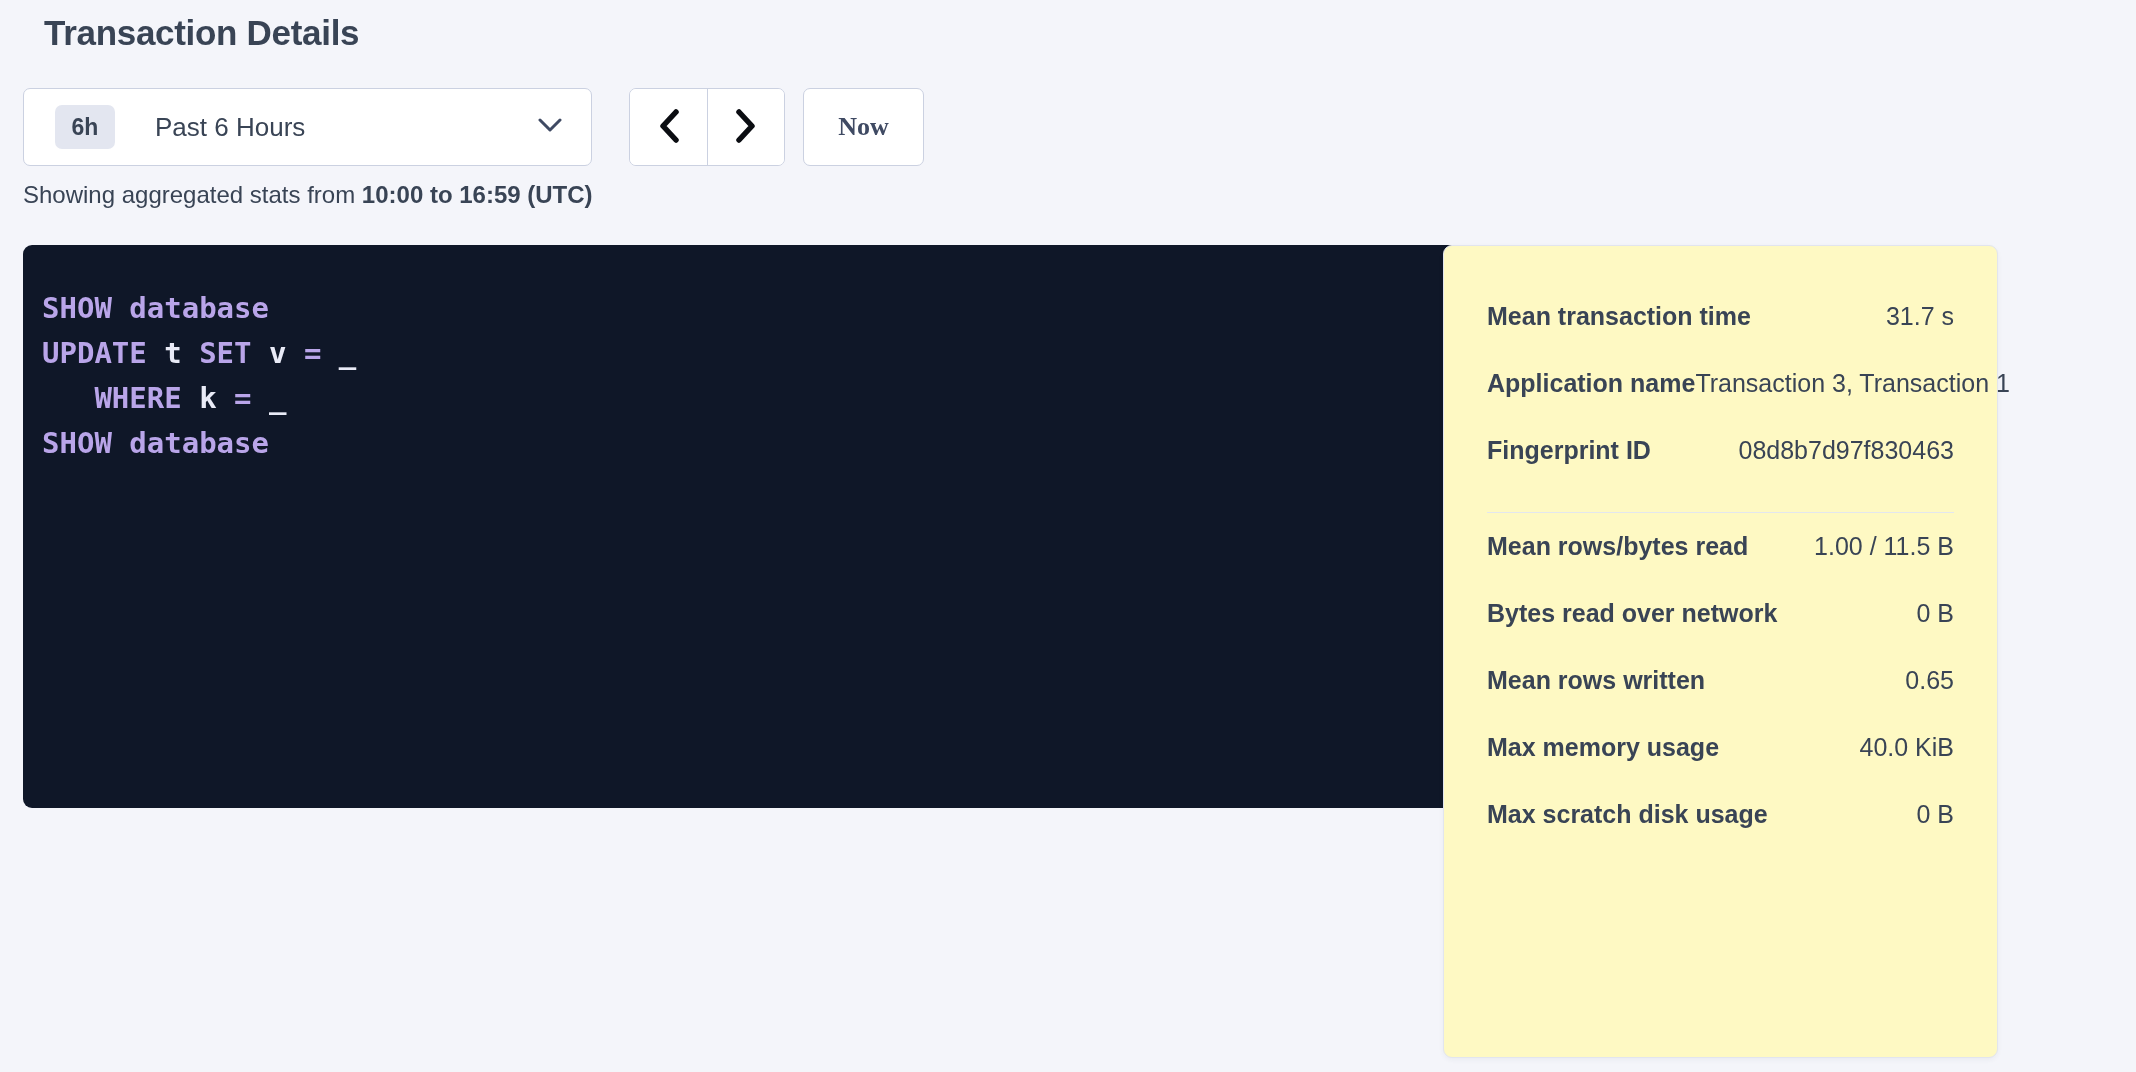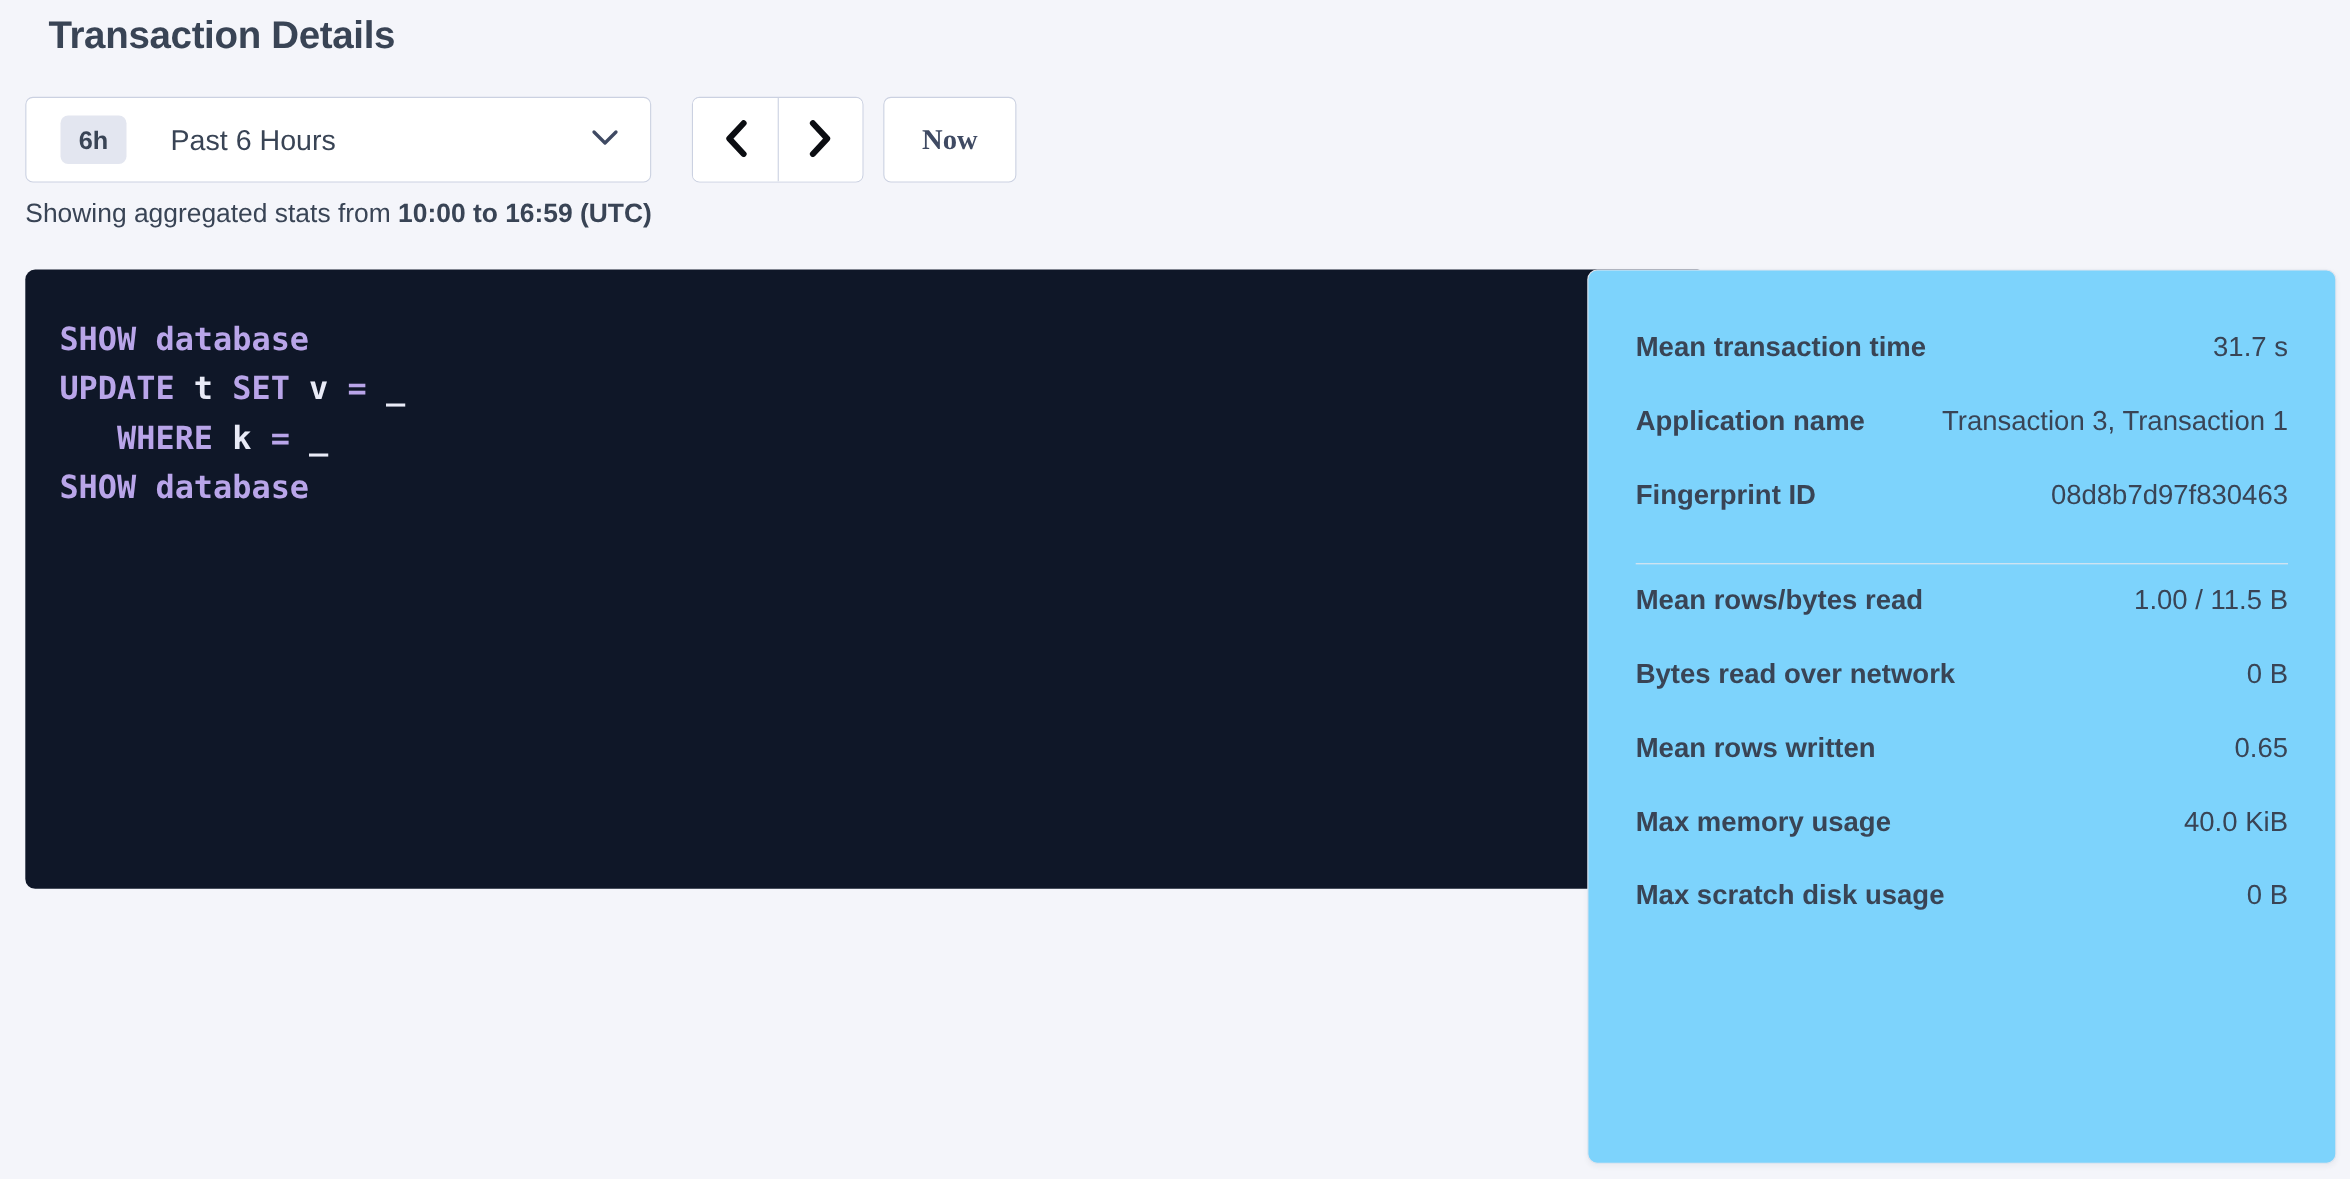--- a/index.html
+++ b/index.html
@@ -63,35 +63,35 @@
     font-size:24px; color:#394455;
   }
   .subtitle b { font-weight:700; }
 
   
   .sql-box {
     position:absolute; left:23px; top:245px;
     width:1529px; height:563px;
     background:var(--code-bg, #0f1728);
     border-radius:9px;
-    padding:41px 36px 0 31px;
+    padding:41px 36px 0 19px;
   }
   .sql-line {
     font-family:"DejaVu Sans Mono","Liberation Mono",monospace;
     font-size:29px; line-height:45px; font-weight:700;
     white-space:pre;
   }
   .tok-kw { color:var(--kw, #b9a5e9); }
   .tok-id { color:var(--id, #e9ebf7); }
 
   
   .stats-card {
     position:absolute; left:1443px; top:245px;
-    width:681px; height:813px;
-    background:#7dd3fc;
+    width:555px; height:813px;
+    background:#fef9c3;
     border:1px solid #e2e5ee; border-radius:9px;
     box-shadow:0 2px 5px rgba(40,50,80,0.05);
     padding:37px 43px 0 43px;
   }
   .stat-row {
     height:67px; display:flex; align-items:center;
     justify-content:space-between; font-size:25px; color:#394455;
   }
   .stat-label { font-weight:700; white-space:nowrap; }
   .stat-value { font-weight:400; text-align:right; white-space:nowrap; }

